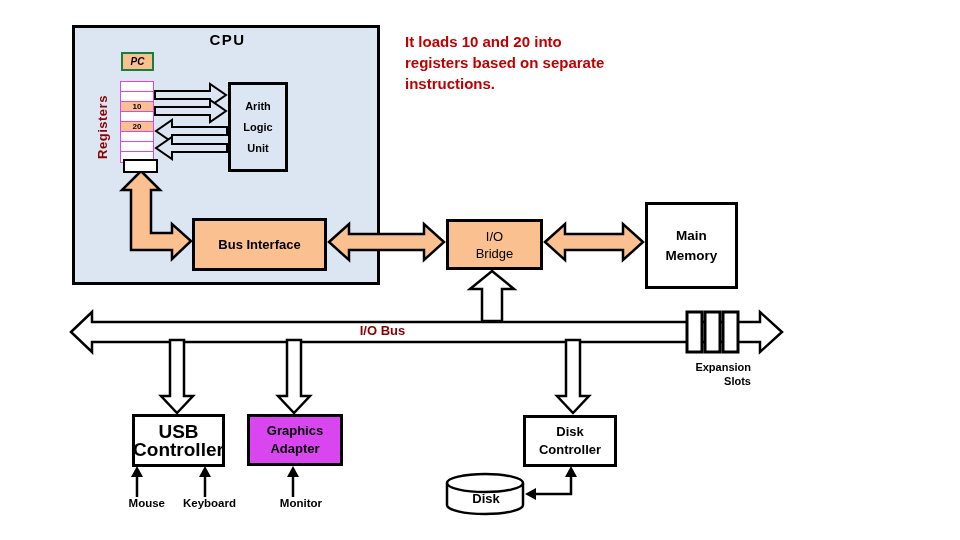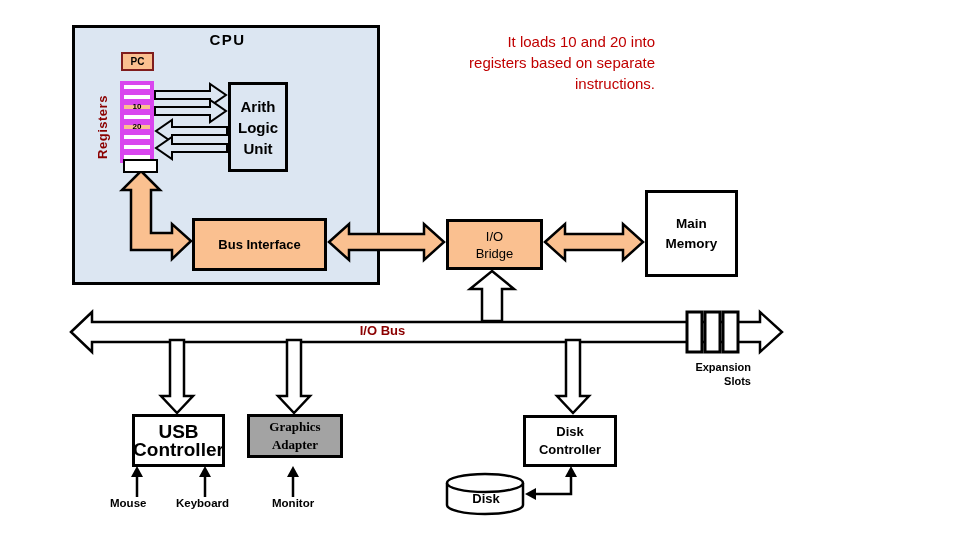--- a/index.html
+++ b/index.html
@@ -4,42 +4,42 @@
 <style>
   html,body{margin:0;padding:0;background:#ffffff;}
   #stage{
     position:relative;width:960px;height:540px;background:#ffffff;overflow:hidden;
     font-family:"Liberation Sans", sans-serif;color:#000;
   }
   .abs{position:absolute;box-sizing:border-box;}
   .box{border:3px solid #000;display:flex;flex-direction:column;align-items:center;justify-content:center;text-align:center;}
   #cpu-box{left:72px;top:25px;width:308px;height:260px;background:#dce6f2;border:3px solid #000;}
   #cpu-title{left:180px;top:31px;width:95px;text-align:center;font-size:15px;font-weight:bold;letter-spacing:1.5px;}
-  #pc-box{left:121px;top:52px;width:33px;height:19px;background:#fac090;border:2px solid #7f1d1d;font-size:10px;font-weight:bold;}
+  #pc-box{left:121px;top:52px;width:33px;height:19px;background:#fac090;border:2px solid #15803d;font-size:10px;font-weight:bold;font-style:italic;}
   #registers-label{left:60px;top:117px;width:90px;height:20px;text-align:center;
     transform:rotate(-90deg);font-size:13px;font-weight:bold;color:#8b0000;letter-spacing:0.5px;}
   #register-stack{left:120px;top:81px;width:34px;}
-  .reg-row{height:12px;border:4px solid #d946ef;margin-top:-2px;background:#fff;box-sizing:border-box;
+  .reg-row{height:12px;border:1px solid #d946ef;margin-top:-2px;background:#fff;box-sizing:border-box;
     display:flex;align-items:center;justify-content:center;font-size:8px;font-weight:bold;line-height:8px;}
   .reg-row:first-child{margin-top:0;}
   .reg-row.peach{background:#fac090;}
   #reg-offset-cell{left:123px;top:159px;width:35px;height:14px;background:#fff;border:2px solid #000;}
   #alu-box{left:228px;top:82px;width:60px;height:90px;border:3px solid #000;background:transparent;
-    font-size:15px;font-weight:bold;line-height:21px;}
+    font-size:11px;font-weight:bold;line-height:21px;}
   #bus-interface-box{left:192px;top:218px;width:135px;height:53px;background:#fac090;font-size:13px;font-weight:bold;}
   #io-bridge-box{left:446px;top:219px;width:97px;height:51px;background:#fac090;font-size:13px;font-weight:normal;line-height:17px;}
-  #main-memory-box{left:645px;top:190px;width:93px;height:87px;background:#fff;font-size:13.5px;font-weight:bold;line-height:20px;}
-  #annotation{left:405px;top:31px;width:250px;text-align:right;color:#c00000;
-    font-size:15px;font-weight:normal;line-height:21px;}
+  #main-memory-box{left:645px;top:202px;width:93px;height:87px;background:#fff;font-size:13.5px;font-weight:bold;line-height:20px;}
+  #annotation{left:405px;top:31px;width:250px;text-align:left;color:#c00000;
+    font-size:15px;font-weight:bold;line-height:21px;}
   #io-bus-label{left:340px;top:322px;width:85px;text-align:center;font-size:13px;font-weight:bold;color:#8b0000;line-height:18px;}
   #expansion-slots-label{left:675px;top:360px;width:76px;text-align:right;font-size:11px;font-weight:bold;line-height:14px;}
   #usb-controller-box{left:132px;top:414px;width:93px;height:53px;background:#fff;font-size:19px;font-weight:bold;line-height:18px;}
-  #graphics-adapter-box{left:247px;top:414px;width:96px;height:44px;background:#a3a3a3;font-size:13px;font-weight:bold;line-height:18px;font-family:Liberation Serif, serif;}
+  #graphics-adapter-box{left:247px;top:414px;width:96px;height:52px;background:#d946ef;font-size:13px;font-weight:bold;line-height:18px;}
   #disk-controller-box{left:523px;top:415px;width:94px;height:52px;background:#fff;font-size:13px;font-weight:bold;line-height:18px;}
-  .periph-label{text-align:left;font-size:11.5px;font-weight:bold;}
+  .periph-label{text-align:right;font-size:11.5px;font-weight:bold;}
   #mouse-label{left:110px;top:497px;width:55px;}
   #keyboard-label{left:176px;top:497px;width:60px;}
   #monitor-label{left:272px;top:497px;width:50px;}
   #disk-label{left:460px;top:491px;width:52px;text-align:center;font-size:13px;font-weight:600;}
   svg{position:absolute;left:0;top:0;}
 </style>
 </head>
 <body>
 
 <div id="stage">

